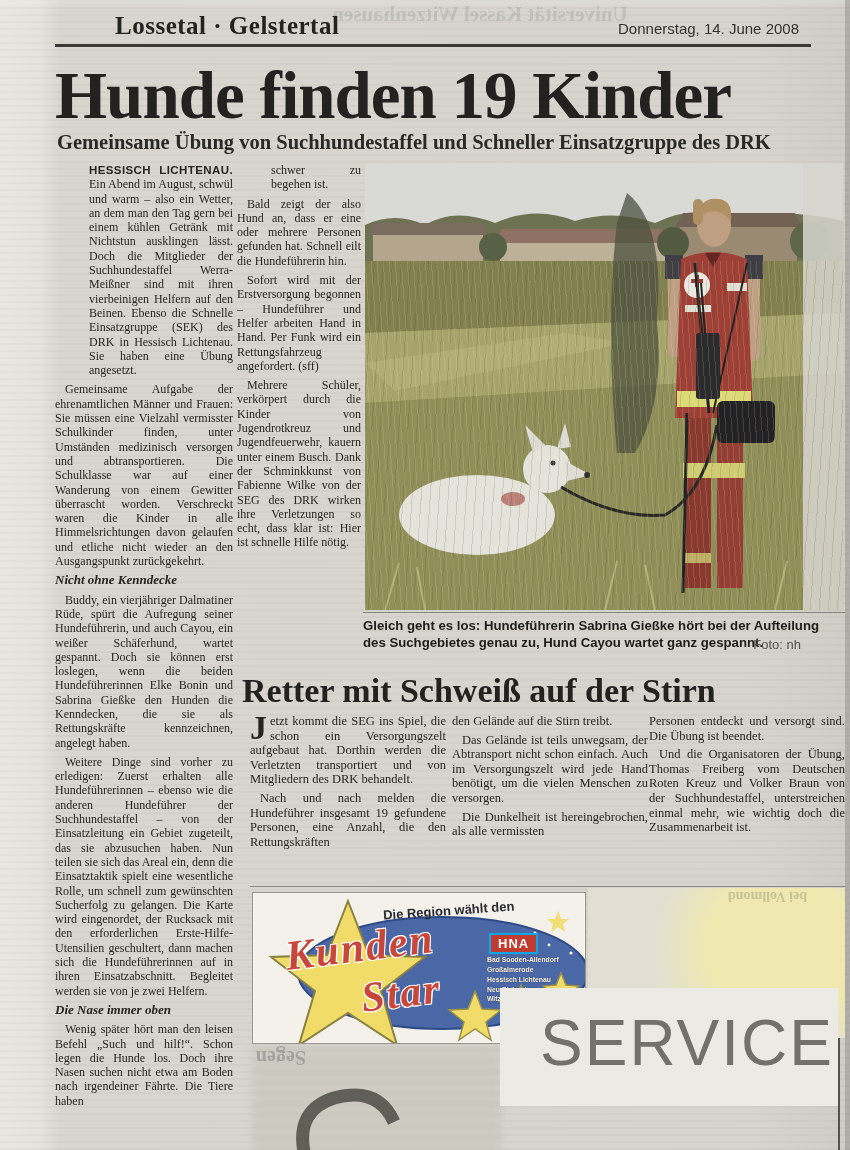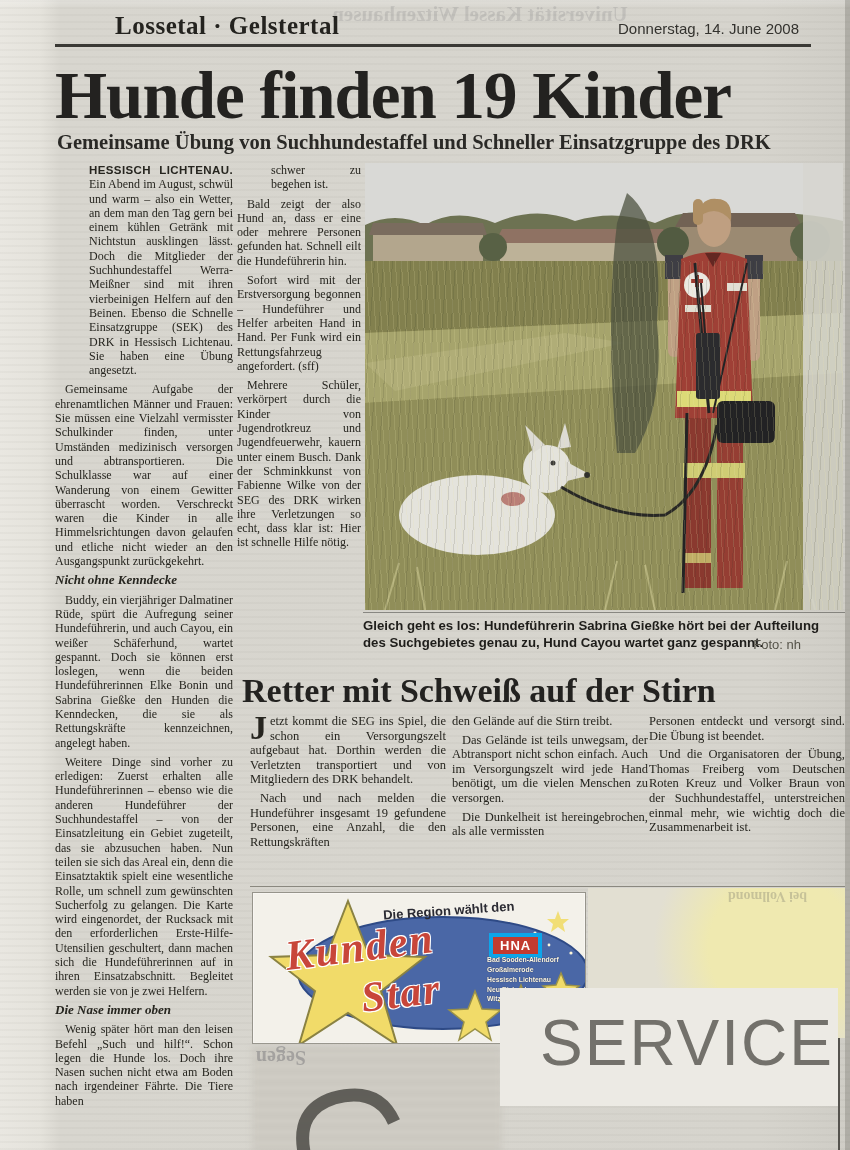--- a/index.html
+++ b/index.html
@@ -29,21 +29,21 @@
   .h3{font-size:34px;font-weight:bold;color:#232220;white-space:nowrap;}
   .a2col{font-size:12.5px;line-height:14.6px;text-align:justify;color:#26251f;}
   .a2col p{margin:0 0 4px 0;text-indent:10px;}
   .a2col p.first{text-indent:0;}
   .dropcap{float:left;font-size:34px;line-height:28px;font-weight:bold;padding-right:3px;}
   .adbox{background:#f3f1ea;border:1px solid #96948b;box-shadow:0 0 0 1px rgba(255,255,255,.4) inset;}
   .tagline{font-family:"Liberation Sans",sans-serif;font-weight:bold;font-size:13px;color:#2b2b33;transform:rotate(-4deg);}
   .brand{font-family:"Liberation Serif",serif;font-style:italic;font-weight:bold;color:#c8463a;
          text-shadow:1px 1px 0 #fff,-1px 1px 0 #fff,1px -1px 0 #fff,-1px -1px 0 #fff;}
   .hna{font-family:"Liberation Sans",sans-serif;font-weight:bold;font-size:13px;color:#fff;background:#c23b30;
-       padding:1px 7px;border:4px solid #0ea5e9;letter-spacing:1px;}
+       padding:1px 7px;border:2px solid #0ea5e9;letter-spacing:1px;}
   .towns{font-family:"Liberation Sans",sans-serif;font-weight:bold;font-size:6.8px;line-height:1.45;color:#fdf9e8;text-shadow:0 0 1px #223;}
   .service{font-family:"Liberation Sans",sans-serif;font-size:64px;color:#73716b;letter-spacing:2px;}
   .blurblob{filter:blur(3px);}
 </style>
 </head>
 <body>
 
 <div id="paper">
 
   <div class="abs ghost" style="left:250px;top:2px;width:460px;font-size:21px;transform:scaleX(-1);text-align:center;">Universität Kassel Witzenhausen</div>

